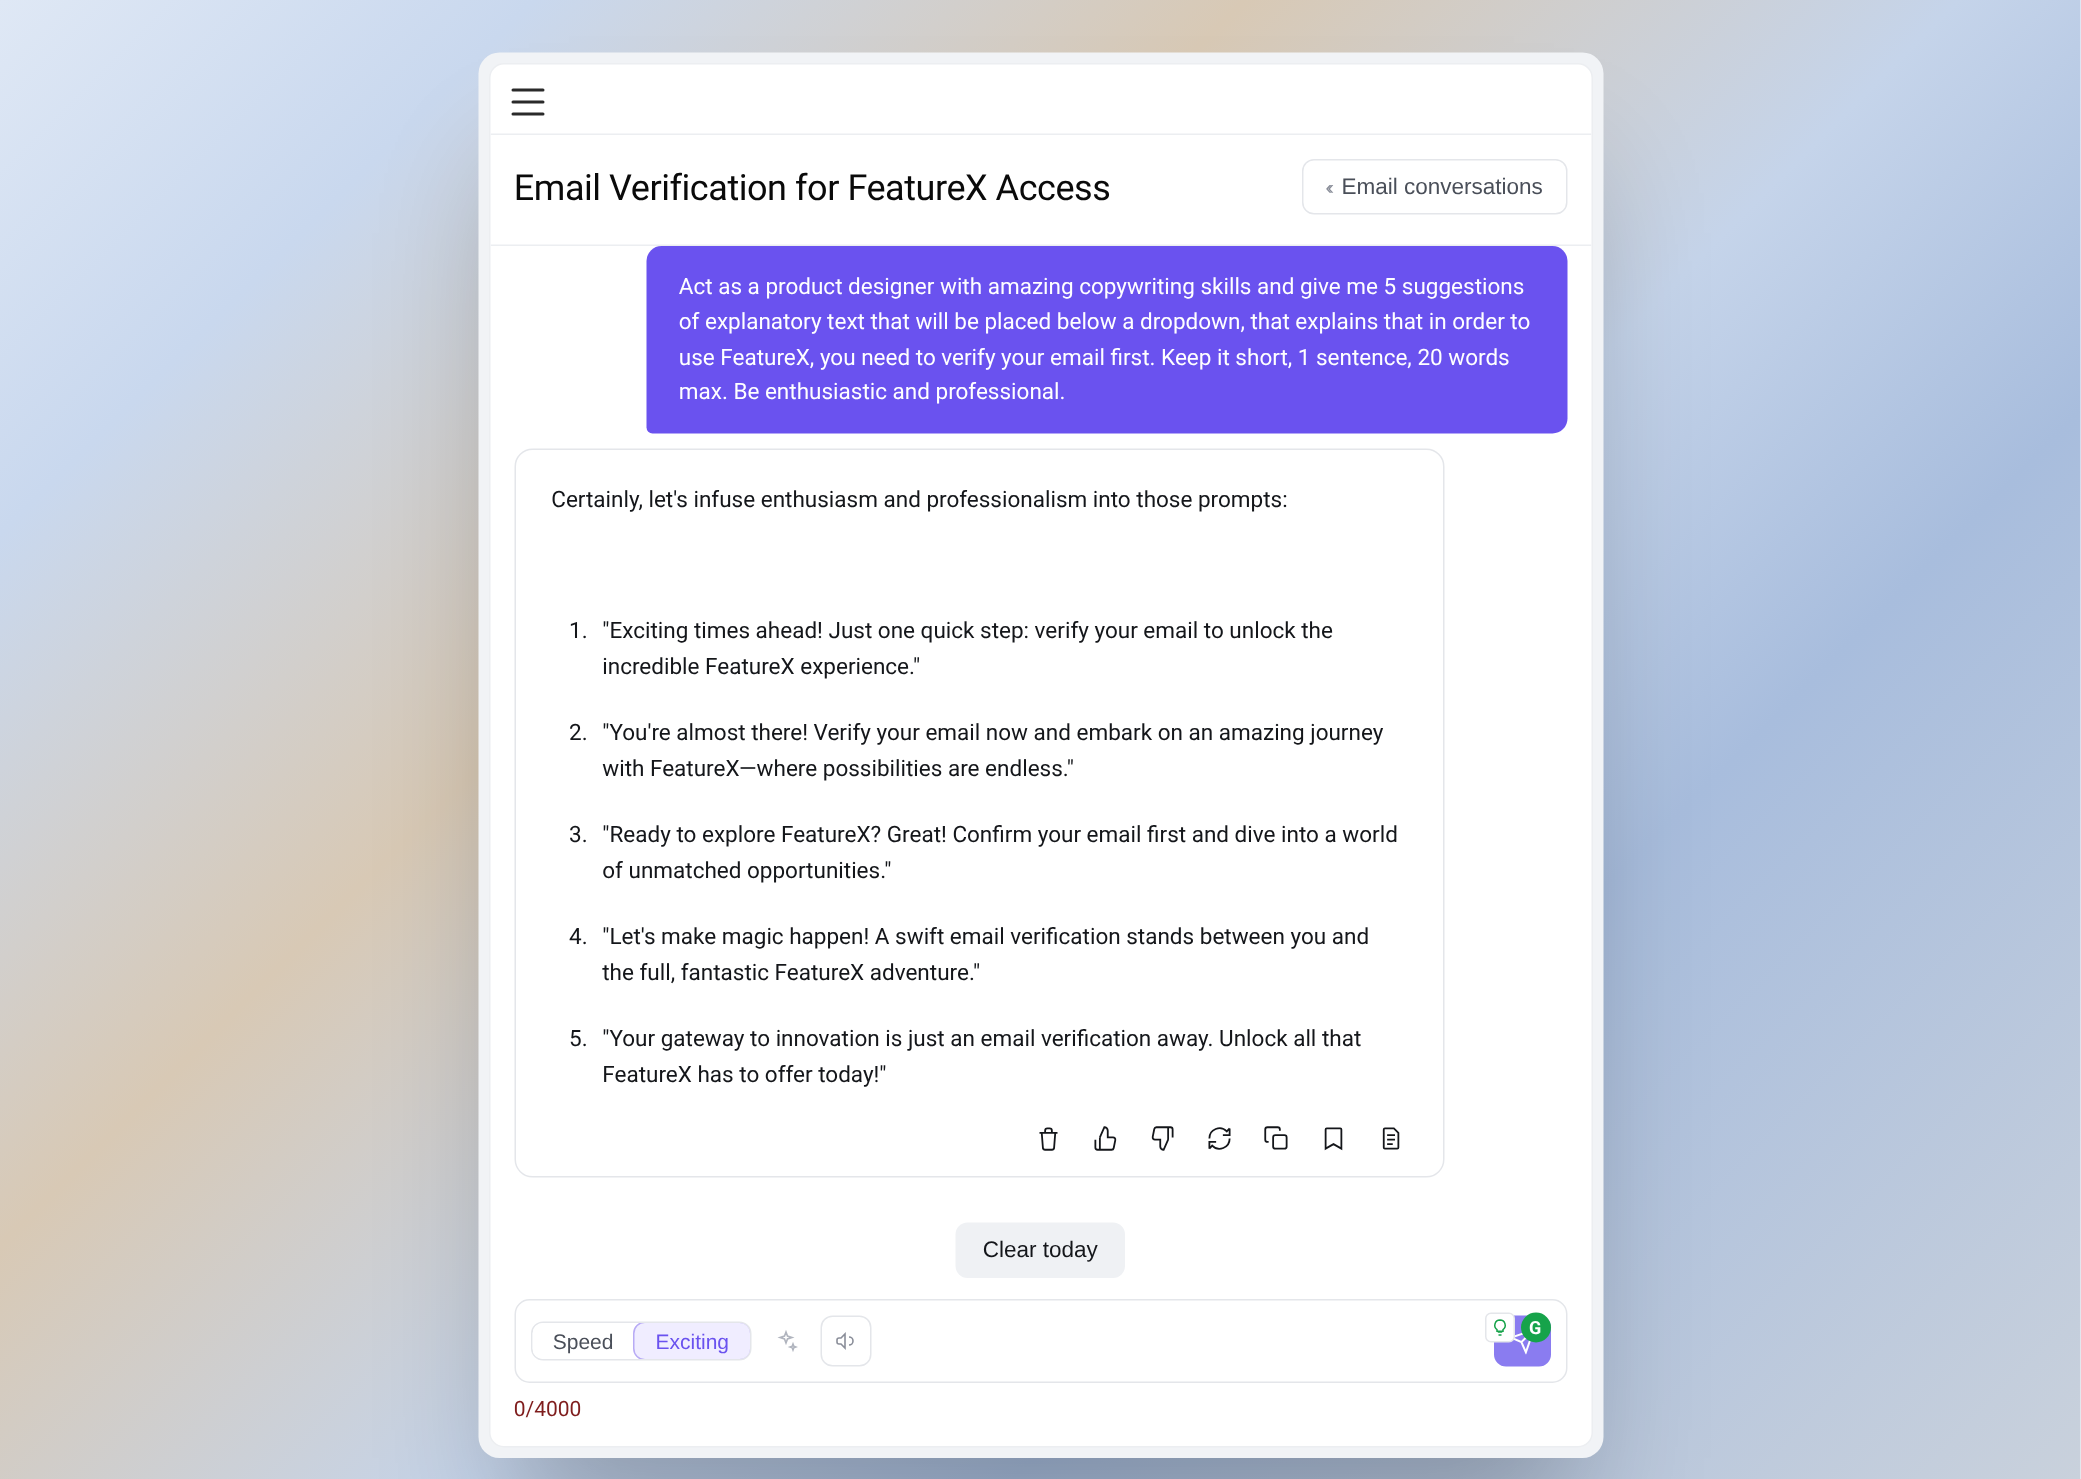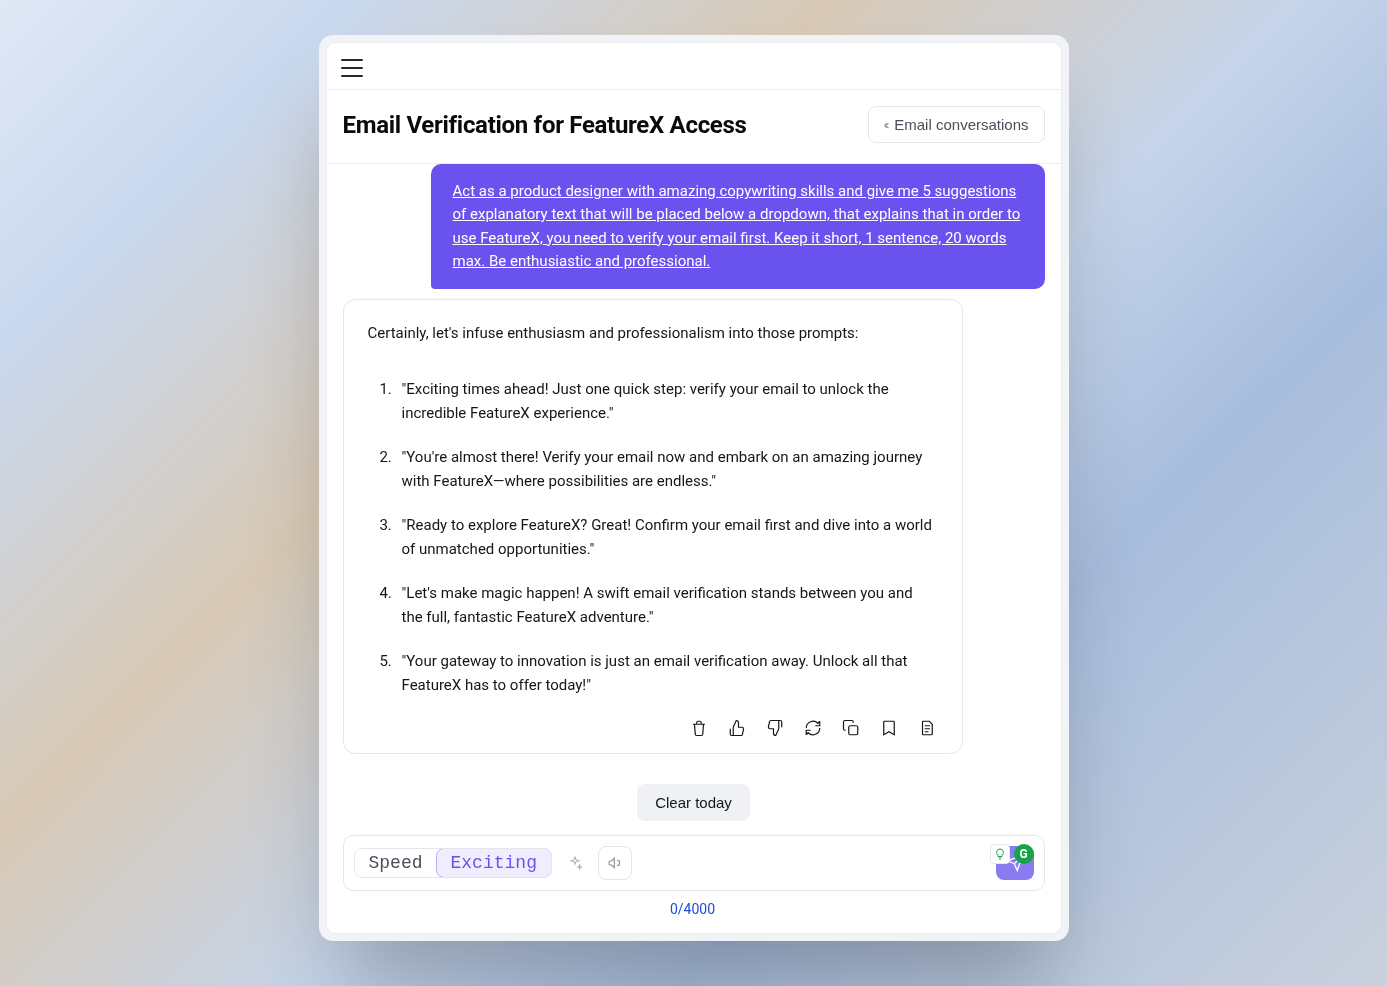--- a/index.html
+++ b/index.html
@@ -38,21 +38,21 @@
   }
   .hamburger span {
     display: block; height: 2px; background: #2a2a2a; border-radius: 2px;
   }
   .header-row {
     display: flex; align-items: center; justify-content: space-between;
     padding: 16px 16px 20px 16px;
     border-bottom: 1px solid #eceef1;
   }
   .title {
-    font-size: 24px; font-weight: 700; color: #0a0a0a; letter-spacing: -0.3px;
+    font-size: 24px; font-weight: 400; color: #0a0a0a; letter-spacing: -0.3px;
   }
   .view-btn {
     display: flex; align-items: center; gap: 8px;
     border: 1px solid #e4e6ea; background: #fff;
     padding: 9px 15px; border-radius: 8px;
     font-size: 15px; color: #4a4f59; cursor: pointer;
   }
   .chevrons { display:inline-flex; font-size: 13px; color:#8a8e99; letter-spacing:-3px;}
   .chat-area {
     padding: 0 16px 16px 16px;
@@ -60,32 +60,31 @@
   .user-bubble {
     margin-left: 88px;
     margin-top: 0;
     background: #6a52ef;
     color: #fff;
     border-radius: 10px;
     border-bottom-left-radius: 4px;
     padding: 16px 22px;
     font-size: 15px;
     line-height: 1.55;
-    text-decoration: underline;
   }
   .assistant-bubble {
     margin-top: 10px;
     width: 620px;
     border: 1px solid #e4e6ea;
     border-radius: 12px;
     padding: 22px 24px 14px 24px;
     font-size: 15px;
     color: #14161a;
   }
-  .assistant-bubble .intro { margin-bottom: 32px; line-height:1.5; }
+  .assistant-bubble .intro { margin-bottom: 63px; line-height:1.5; }
   .assistant-bubble ol {
     padding-left: 28px;
   }
   .assistant-bubble li {
     margin-bottom: 20px;
     line-height: 1.6;
     padding-left: 6px;
   }
   .assistant-bubble li::marker {
     color: #14161a;
@@ -118,22 +117,22 @@
   }
   .composer-input::placeholder { color: #b0b4be; }
   .composer-row {
     display: flex; align-items: center; justify-content: space-between;
   }
   .left-controls { display: flex; align-items: center; gap: 6px; }
   .seg {
     display: flex; border: 1px solid #e4e6ea; border-radius: 8px; overflow: hidden;
   }
   .seg button {
-    border: none; background: #fff; padding: 4px 14px; font-size: 18px;
-    color: #4a4f59; cursor: pointer; font-family: Liberation Mono, monospace;
+    border: none; background: #fff; padding: 4px 14px; font-size: 14px;
+    color: #4a4f59; cursor: pointer; font-family: Liberation Sans, sans-serif;
   }
   .seg button.active {
     background: #f0edff; color: #6a52ef; border: 1px solid #b8abf5;
     border-radius: 8px; margin: -1px;
   }
   .tool-chip {
     width: 34px; height: 34px;
     display:flex; align-items:center; justify-content:center;
     cursor:pointer; color:#8a8e99;
     border-radius: 8px;
@@ -155,21 +154,21 @@
     background: #16a34a; color:#fff; font-size:12px; font-weight:700;
     display:flex; align-items:center; justify-content:center;
   }
   .badge-bulb {
     width: 20px; height: 20px; border-radius: 4px;
     background: #fff; color:#16a34a; font-size:12px;
     display:flex; align-items:center; justify-content:center;
     border: 1px solid #e4e6ea;
   }
   .counter {
-    text-align: center; font-size: 14px; color: #1d4ed8; margin-top: 10px;
+    text-align: left; font-size: 14px; color: #7f1d1d; margin-top: 10px;
     margin-right: 2px;
   }
 </style>
 </head>
 <body>
 
 <div class="window">
   <div class="panel">
 
     <div class="topbar">

